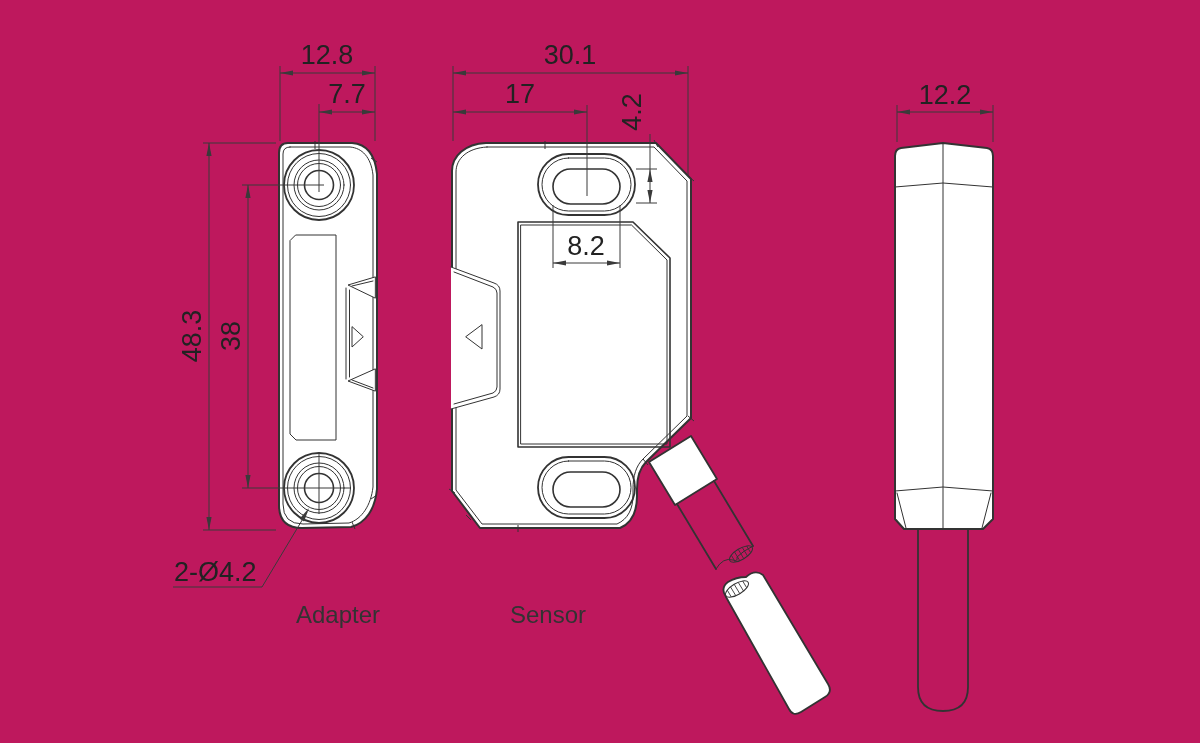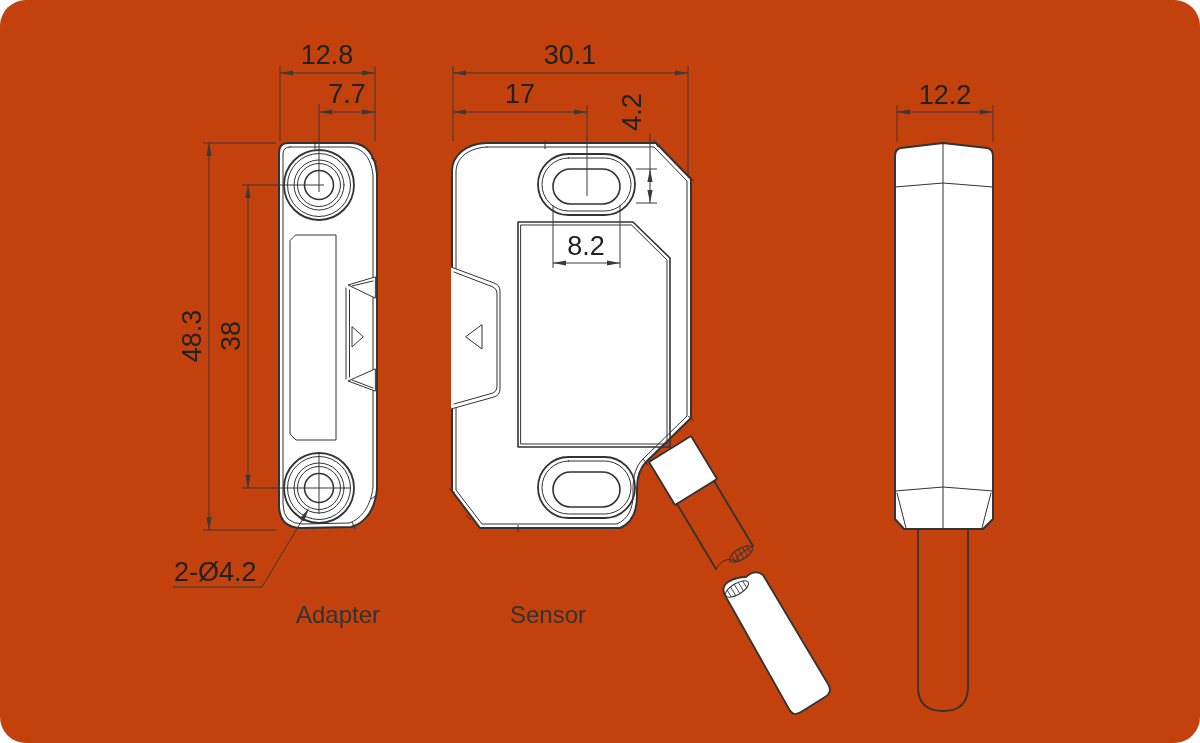--- a/index.html
+++ b/index.html
@@ -1,17 +1,17 @@
 <!DOCTYPE html>
 <html><head>
 <meta charset="utf-8">
 <style>
   html,body{margin:0;padding:0;background:#ffffff;}
-  .stage{position:relative;width:1200px;height:743px;background:#c2410c;overflow:hidden;
-         font-family:"Liberation Sans", sans-serif;border-radius:26px;}
+  .stage{position:relative;width:1200px;height:743px;background:#be185d;overflow:hidden;
+         font-family:"Liberation Sans", sans-serif;}
   svg{display:block;}
   .ol{stroke:#333333;stroke-width:2;fill:#ffffff;stroke-linejoin:round;stroke-linecap:round;}
   .ol2{stroke:#333333;stroke-width:1.8;fill:none;stroke-linejoin:round;stroke-linecap:round;}
   .il{stroke:#333333;stroke-width:1;fill:none;stroke-linejoin:round;stroke-linecap:round;}
   .md{stroke:#333333;stroke-width:1.6;fill:none;stroke-linejoin:round;}
   .white{fill:#ffffff;}
   .dim{stroke:#3a3a3a;stroke-width:1;fill:none;}
   .arr{fill:#3a3a3a;stroke:none;}
   .tick{stroke:#333333;stroke-width:1;fill:none;}
   .hatch{stroke:#333333;stroke-width:0.9;fill:none;}

